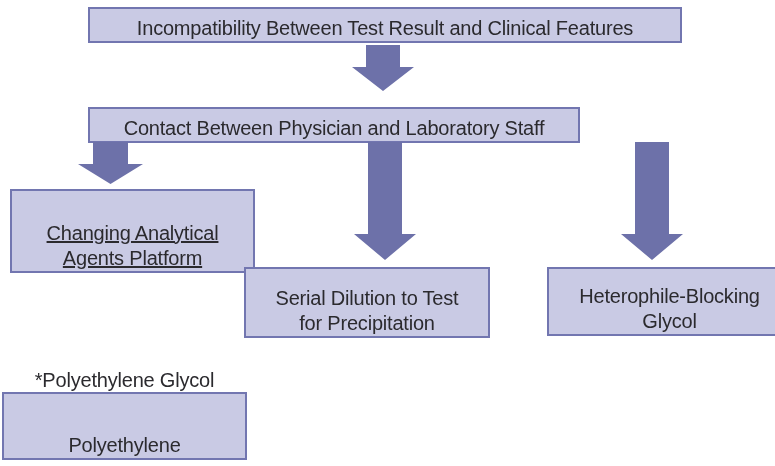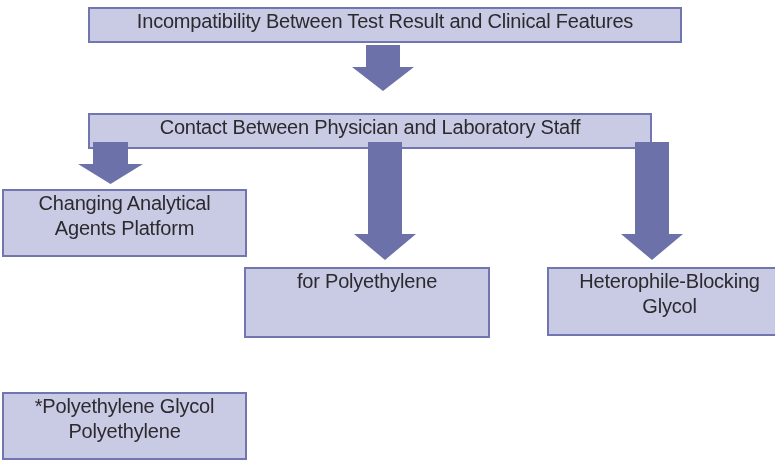--- a/index.html
+++ b/index.html
@@ -20,35 +20,35 @@
     box-sizing: border-box;
     background: #c9cae4;
     border: 2px solid #7276b0;
     color: #2b2a2e;
     font-size: 20px;
     line-height: 25px;
     letter-spacing: -0.2px;
     display: flex;
     flex-direction: column;
     align-items: center;
-    justify-content: flex-start;
+    justify-content: flex-end;
     text-align: center;
   }
   .box .line { display: block; }
   .arrow {
     position: absolute;
     display: block;
   }
   
   #node-top        { left: 88px;  top: 7px;   width: 594px; height: 36px; }
-  #node-contact    { left: 88px;  top: 113px;  width: 564px; height: 36px; }
-  #node-platform   { left: 2px;   top: 189px; width: 245px; height: 68px; }
+  #node-contact    { left: 88px;  top: 107px;  width: 492px; height: 36px; }
+  #node-platform   { left: 10px;   top: 189px; width: 245px; height: 84px; text-decoration: underline; }
   #node-dilution   { left: 244px; top: 267px; width: 246px; height: 71px; }
   #node-blocking   { left: 523px; top: 267px; width: 245px; height: 69px; margin-left: 24px; }
-  #node-peg        { left: 2px;   top: 392px; width: 245px; height: 68px; }
+  #node-peg        { left: 2px;   top: 392px; width: 245px; height: 68px; gap: 40px; }
   
   #arrow-top       { left: 352px; top: 45px;  width: 62px; height: 46px; }
   #arrow-left      { left: 78px;  top: 142px; width: 65px; height: 42px; }
   #arrow-middle    { left: 354px; top: 142px; width: 62px; height: 118px; }
   #arrow-right     { left: 621px; top: 142px; width: 62px; height: 118px; }
 </style>
 </head>
 <body>
 
 <div class="canvas">
@@ -76,21 +76,22 @@
   <svg class="arrow" id="arrow-right" viewBox="0 0 62 118">
     <polygon points="14,0 48,0 48,92 62,92 31,118 0,92 14,92" fill="#6d71a9"></polygon>
   </svg>
 
   <div class="box" id="node-platform">
     <span class="line">Changing Analytical</span>
     <span class="line">Agents Platform</span>
   </div>
 
   <div class="box" id="node-dilution">
-    <span class="line">for Polyethylene</span>
+    <span class="line">Serial Dilution to Test</span>
+    <span class="line">for Precipitation</span>
   </div>
 
   <div class="box" id="node-blocking">
     <span class="line">Heterophile-Blocking</span>
     <span class="line">Glycol</span>
   </div>
 
   <div class="box" id="node-peg">
     <span class="line">*Polyethylene Glycol</span>
     <span class="line">Polyethylene</span>

